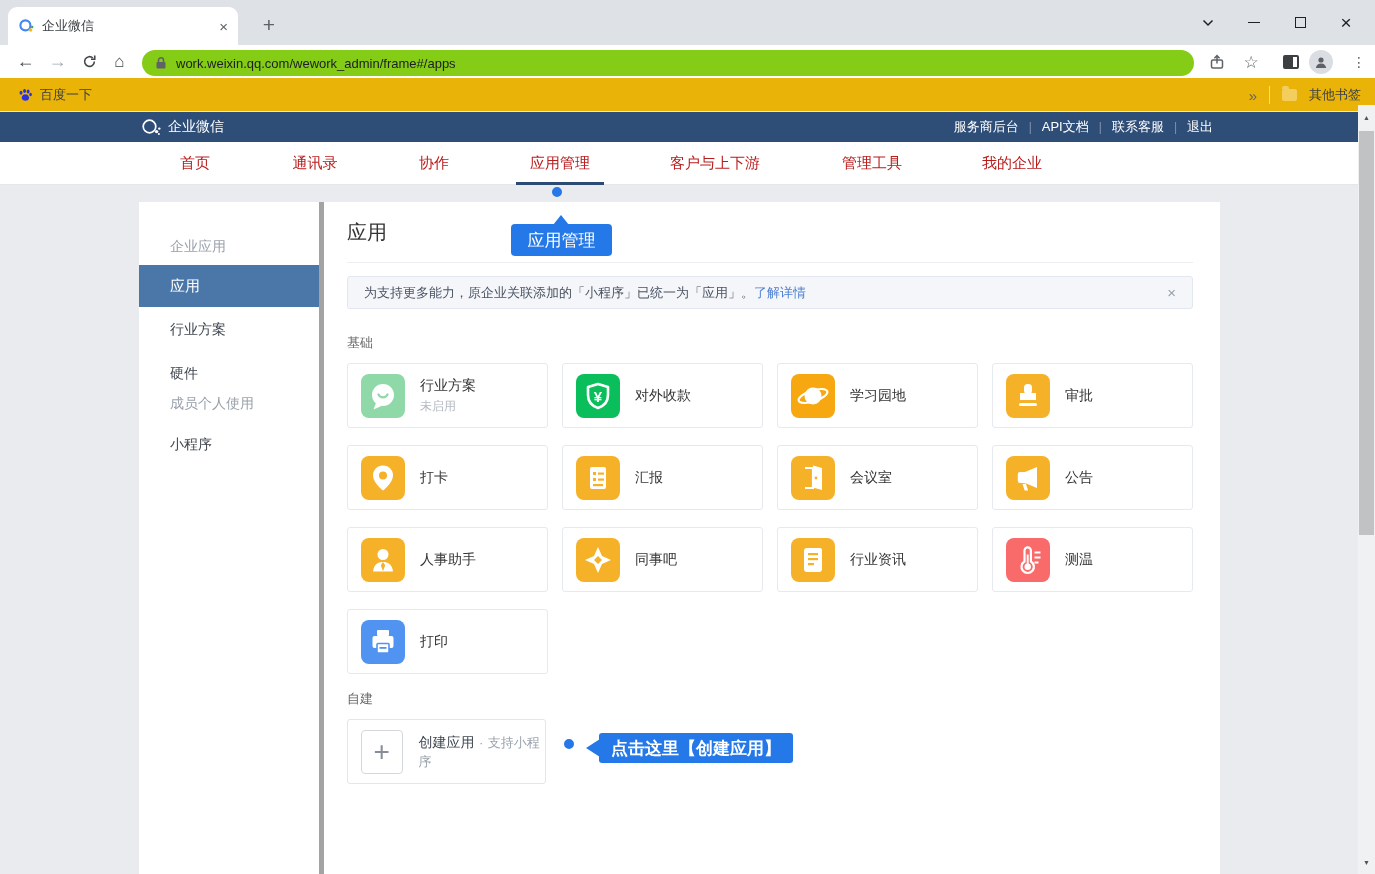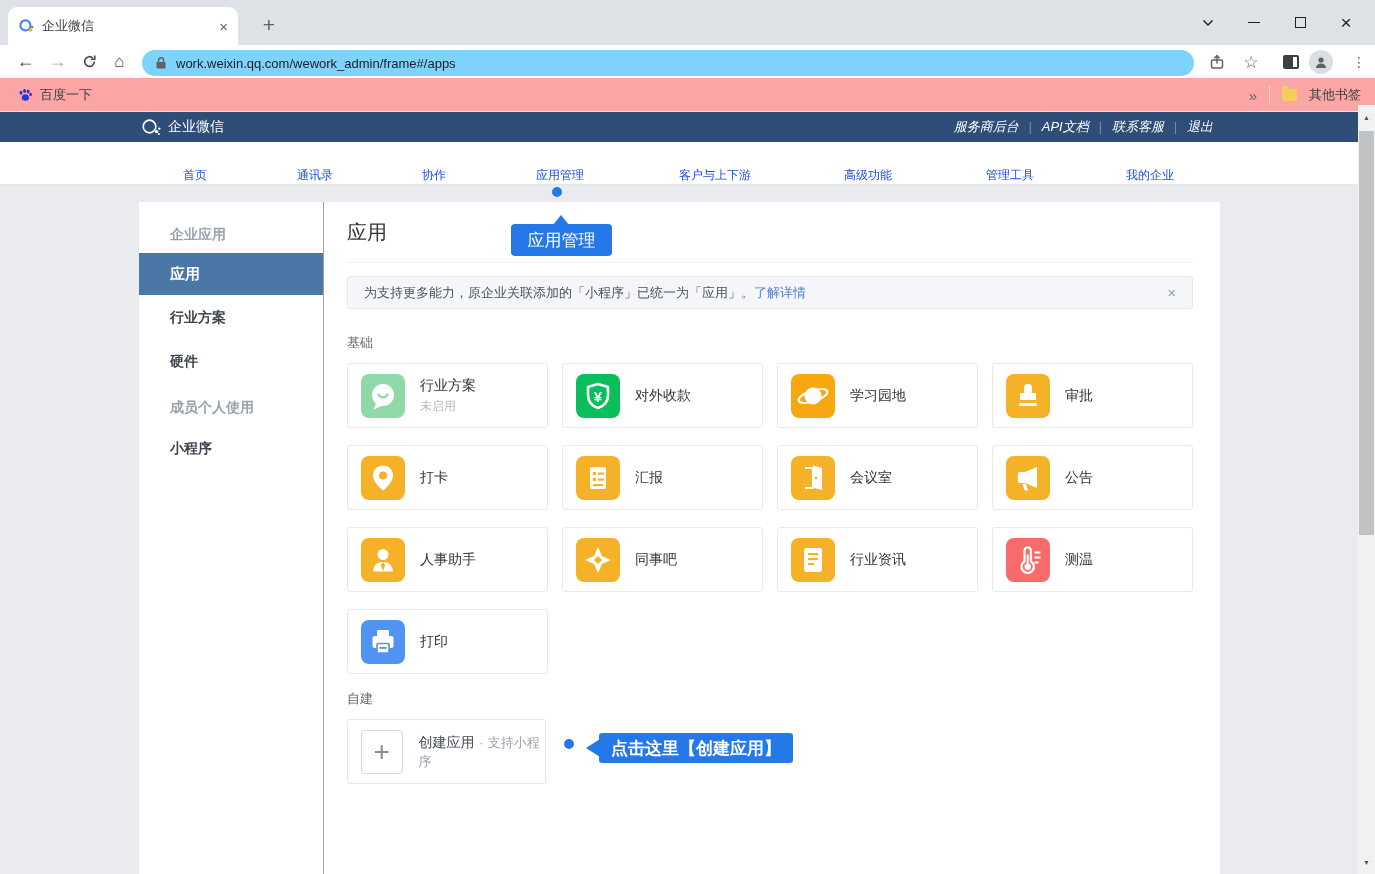--- a/index.html
+++ b/index.html
@@ -18,60 +18,60 @@
   .wincontrols { position:absolute; right:6px; top:0; height:45px; display:flex; align-items:center; }
   .winbtn { width:46px; height:45px; display:flex; align-items:center; justify-content:center; color:#202124; }
   .winbtn .bar { width:12px; height:1.5px; background:#202124; }
   .winbtn .sq { width:11px; height:11px; border:1.5px solid #202124; }
   .winbtn.close-x { font-size:19px; font-weight:300; }
 
   .toolbar { position:absolute; left:0; top:45px; width:1375px; height:33px; background:#fff; }
   .navbtn { position:absolute; top:48px; width:27px; height:27px; display:flex; align-items:center;
             justify-content:center; font-size:18px; color:#44474C; }
   .navbtn.fwd { color:#A6ABB1; }
-  .urlbar { position:absolute; left:142px; top:50px; width:1052px; height:26px; background:#7dd3fc;
+  .urlbar { position:absolute; left:142px; top:50px; width:1052px; height:26px; background:#84cc16;
             border-radius:13px; display:flex; align-items:center; padding:0 13px; gap:9px; }
   .urltext { font-size:13px; color:#202124; }
   .tool-ico { position:absolute; top:49px; width:26px; height:26px; display:flex; align-items:center; justify-content:center; color:#5F6368; }
   .avatar-circ { width:24px; height:24px; border-radius:50%; background:#DADEE3; display:flex; align-items:center; justify-content:center; }
   .star-g { font-size:17px; }
   .menu-g { font-size:14px; letter-spacing:0; color:#5F6368; }
 
-  .bookmarks { position:absolute; left:0; top:78px; width:1375px; height:34px; background:#fca5a5;
+  .bookmarks { position:absolute; left:0; top:78px; width:1375px; height:34px; background:#eab308;
                border-bottom:1px solid #E5E7EA; display:flex; align-items:center; }
   .bm-item { display:flex; align-items:center; gap:7px; margin-left:18px; font-size:13px; color:#3C4043; }
   .bm-right { position:absolute; right:14px; top:0; height:34px; display:flex; align-items:center; gap:12px; }
   .bm-overflow { font-size:15px; color:#5F6368; }
   .bm-sep { width:1px; height:18px; background:#D8DBDF; }
   .folder { width:15px; height:12px; background:#F4CE5C; border-radius:2px; position:relative; }
   .folder:before { content:""; position:absolute; left:0; top:-3px; width:7px; height:3px; background:#F4CE5C; border-radius:2px 2px 0 0; }
 
   
   .siteheader { position:absolute; left:0; top:112px; width:1358px; height:30px; background:#2E4E78;
                 display:flex; align-items:center; }
   .brand { display:flex; align-items:center; gap:6px; margin-left:140px; color:#fff; font-size:14px; }
   .hdr-links { position:absolute; right:145px; top:0; height:30px; display:flex; align-items:center; gap:10px;
                font-size:13px; color:#FFFFFF; }
   .hdr-links .hsep { color:rgba(255,255,255,.38); font-size:12px; }
-  .hdr-link { cursor:pointer;font-style:italic; }
+  .hdr-link { cursor:pointer; }
 
   .sitenav { position:absolute; left:0; top:142px; width:1358px; height:43px; background:#fff;
              border-bottom:1px solid #E4E7EA; }
   .navrow { position:absolute; left:139px; top:0; height:43px; display:flex; }
-  .nav-item { height:43px; display:flex; align-items:center; justify-content:center; font-size:12px;
-              color:#1d4ed8; position:relative; cursor:pointer;margin-top:12px; }
+  .nav-item { height:43px; display:flex; align-items:center; justify-content:center; font-size:15px;
+              color:#b91c1c; position:relative; cursor:pointer; }
   .nav-item .underline { position:absolute; left:50%; transform:translateX(-50%); bottom:0; width:88px; height:3px; background:#2B4A74; }
 
   
   .page { position:absolute; left:0; top:185px; width:1358px; height:689px; background:#E9EBEE; }
   .panel { position:absolute; left:139px; top:17px; width:1081px; height:672px; background:#fff; display:flex; }
 
-  .sidebar { width:185px; border-right:1px solid #a3a3a3; padding-top:24px; flex-shrink:0;font-weight:bold; }
+  .sidebar { width:185px; border-right:5px solid #a3a3a3; padding-top:36px; flex-shrink:0; }
   .sb-group { font-size:14px; color:#99A1AB; padding-left:31px; margin-bottom:9px; }
-  .sb-group.g2 { margin-top:16px; }
+  .sb-group.g2 { }
   .sb-item { height:44px; line-height:44px; padding-left:31px; font-size:14px; color:#3F454E; cursor:pointer; }
   .sb-item.active { height:42px; line-height:42px; background:#4A76A8; color:#fff; font-size:15px; }
 
   .main { flex:1; padding:17px 27px 0 23px; }
   .pg-title { font-size:20px; color:#333; font-weight:400; line-height:26px; }
   .title-rule { border-bottom:1px solid #ECEEF1; margin-top:17px; }
   .notice { margin-top:13px; height:33px; background:#F4F6FA; border:1px solid #E2E7EF; border-radius:3px;
             display:flex; align-items:center; padding:0 16px; font-size:13px; color:#4A5361; }
   .notice a { color:#4D7FD0; text-decoration:none; cursor:pointer; }
   .notice-close { margin-left:auto; color:#9AA1AA; font-size:15px; cursor:pointer; }
@@ -231,21 +231,20 @@
 <div class="sitenav">
   <div class="navrow">
     <div class="nav-item" style="width:112px">首页</div>
     <div class="nav-item" style="width:128px">通讯录</div>
     <div class="nav-item" style="width:110px">协作</div>
     <div class="nav-item" style="width:142px">
       <span>应用管理</span>
       <span class="underline"></span>
     </div>
     <div class="nav-item" style="width:168px">客户与上下游</div>
-    <div class="nav-item" style="width:138px">高级功能</div>
     <div class="nav-item" style="width:146px">管理工具</div>
     <div class="nav-item" style="width:134px">我的企业</div>
   </div>
 </div>
 
 <div class="page">
   <div class="panel">
 
     <div class="sidebar">
       <div class="sb-group">企业应用</div>

